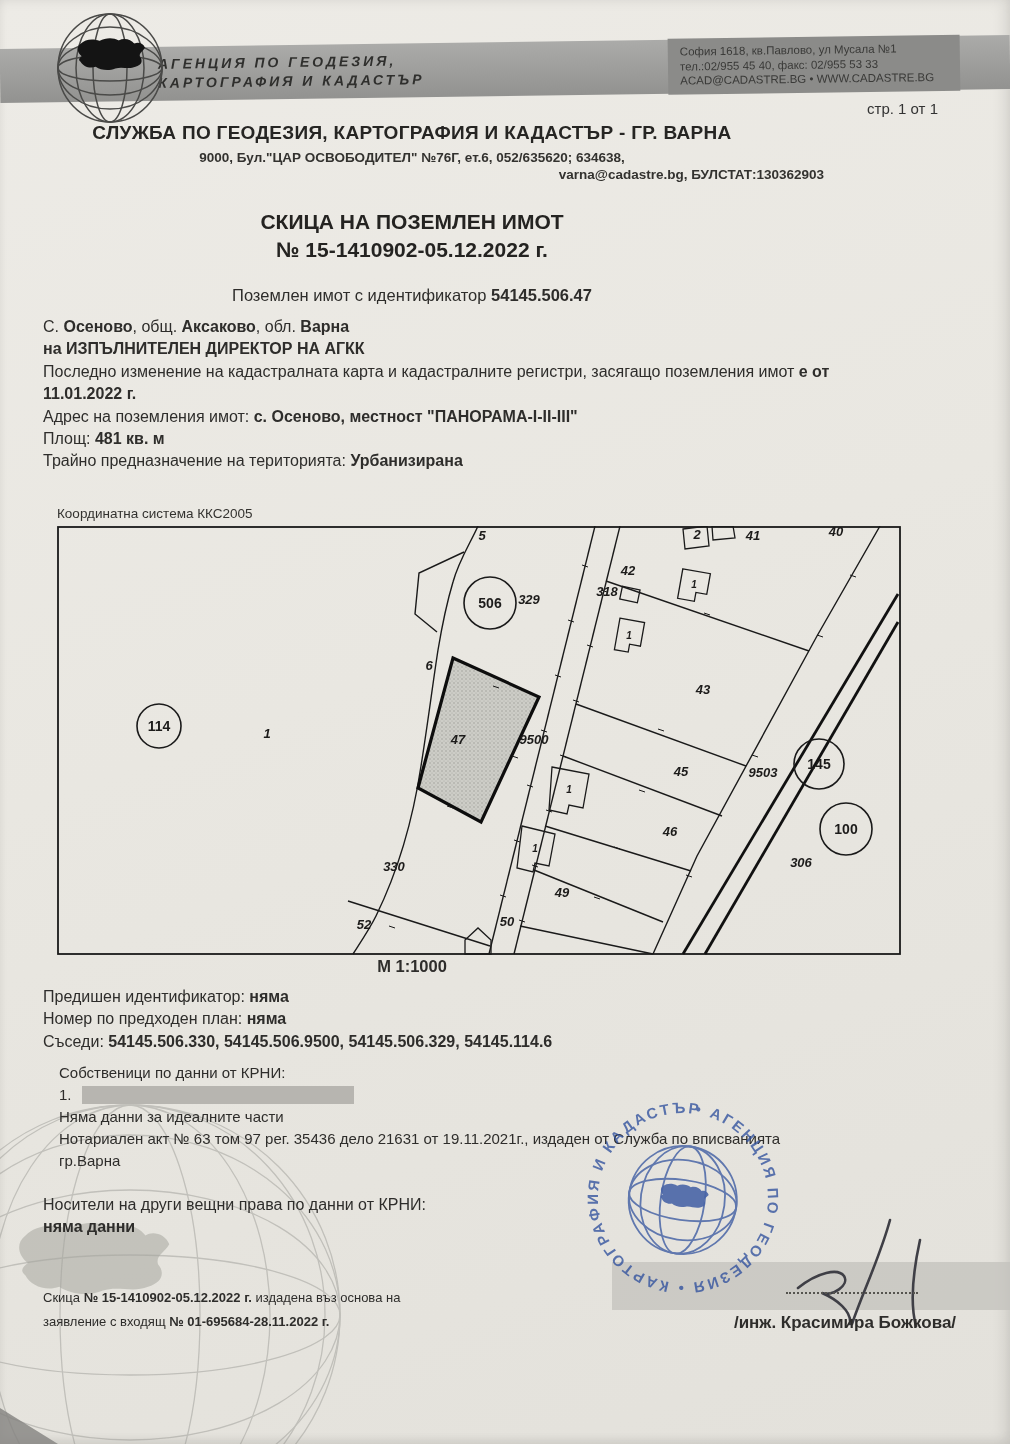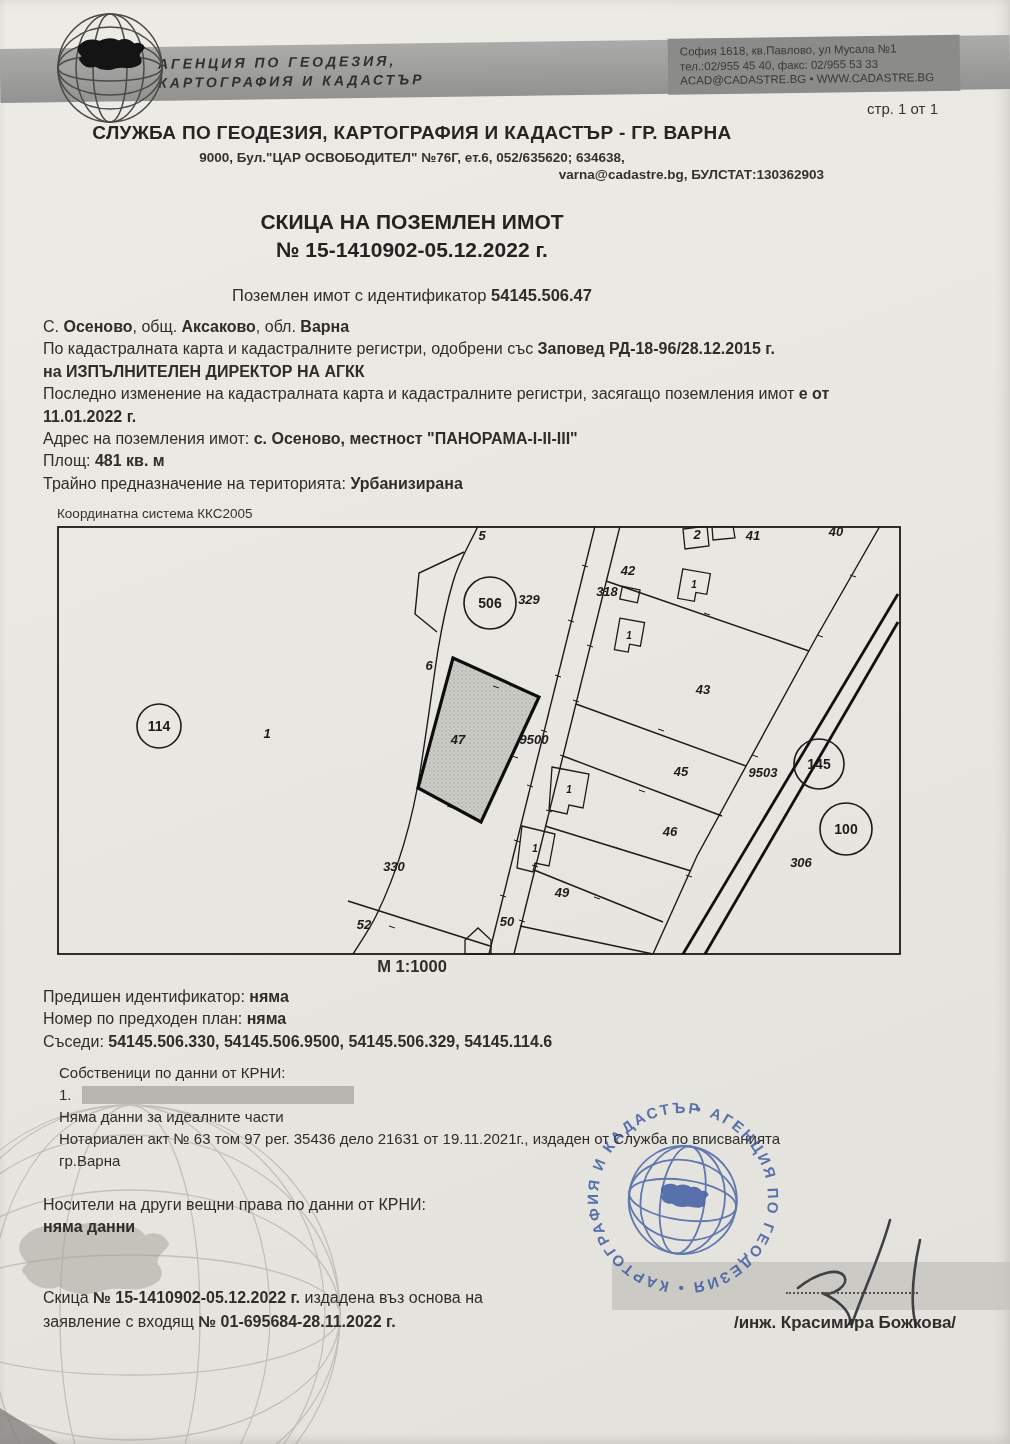--- a/index.html
+++ b/index.html
@@ -25,21 +25,21 @@
   .ident{top:286px;font-size:16.5px;}
   .props{left:43px;top:316px;width:930px;font-size:16px;line-height:22.4px;}
   .coordsys{left:57px;top:506px;font-size:13.5px;font-weight:400;color:#33322f;}
   .mapbox{left:57px;top:526px;}
   .scale{top:957px;font-size:16.5px;font-weight:700;}
   .details{left:43px;top:986px;font-size:16px;line-height:22.4px;}
   .owners{left:59px;top:1062px;font-size:15px;line-height:22px;}
   .redact{display:inline-block;width:272px;height:18px;background:#b7b5b0;
     vertical-align:-4px;margin-left:10px;}
   .rights{left:43px;top:1194px;font-size:16px;line-height:22px;}
-  .footer{left:43px;top:1286px;font-size:16px;line-height:24px;}
+  .footer{left:43px;top:1286px;font-size:13px;line-height:24px;}
   .graybar{left:612px;top:1262px;width:398px;height:48px;background:#c3c1bc;opacity:.75;}
   .dots{left:786px;top:1292px;width:132px;border-bottom:2px dotted #55544f;}
   .signer{left:695px;top:1313px;width:300px;font-size:17px;font-weight:700;text-align:center;}
   .stamp{left:563px;top:1078px;opacity:.85;transform:rotate(8deg);}
   .wmark{left:-95px;top:1100px;opacity:.85;}
   .corner{left:0;top:1400px;width:58px;height:44px;background:#83827f;
     clip-path:polygon(0 18%,100% 100%,0 100%);opacity:.8;}
   svg text{font-family:"Liberation Sans",sans-serif;}
   .pl{font-size:13px;font-weight:700;font-style:italic;fill:#1c1b1a;text-anchor:middle;}
   .cl{font-size:14px;font-weight:700;fill:#1c1b1a;text-anchor:middle;}
@@ -96,21 +96,20 @@
   <div class="abs c office-title">СЛУЖБА ПО ГЕОДЕЗИЯ, КАРТОГРАФИЯ И КАДАСТЪР - ГР. ВАРНА</div>
   <div class="abs c addr" style="top:150px;">9000, Бул."ЦАР ОСВОБОДИТЕЛ" №76Г, ет.6, 052/635620; 634638,</div>
   <div class="abs c addr" style="top:167px;text-align:right;">varna@cadastre.bg, БУЛСТАТ:130362903</div>
 
   <div class="abs c doc-title">СКИЦА НА ПОЗЕМЛЕН ИМОТ</div>
   <div class="abs c doc-num">№ 15-1410902-05.12.2022 г.</div>
   <div class="abs c ident"><span>Поземлен имот с  идентификатор  </span><span class="b">54145.506.47</span></div>
 
   <div class="abs props">
     <div><span>С. </span><span class="b">Осеново</span><span>, общ. </span><span class="b">Аксаково</span><span>, обл. </span><span class="b">Варна</span></div>
-    <div><span>По кадастралната карта и кадастралните регистри, одобрени със </span><span class="b">Заповед РД-18-96/28.12.2015 г.</span></div>
     <div><span class="b">на ИЗПЪЛНИТЕЛЕН ДИРЕКТОР НА АГКК</span></div>
     <div><span>Последно изменение на кадастралната карта и кадастралните регистри, засягащо поземления имот </span><span class="b">е от</span></div>
     <div><span class="b">11.01.2022 г.</span></div>
     <div><span>Адрес на поземления имот: </span><span class="b">с. Осеново, местност "ПАНОРАМА-I-II-III"</span></div>
     <div><span>Площ: </span><span class="b">481 кв. м</span></div>
     <div><span>Трайно предназначение на територията: </span><span class="b">Урбанизирана</span></div>
   </div>
 
   <div class="abs coordsys">Координатна система ККС2005</div>
 

